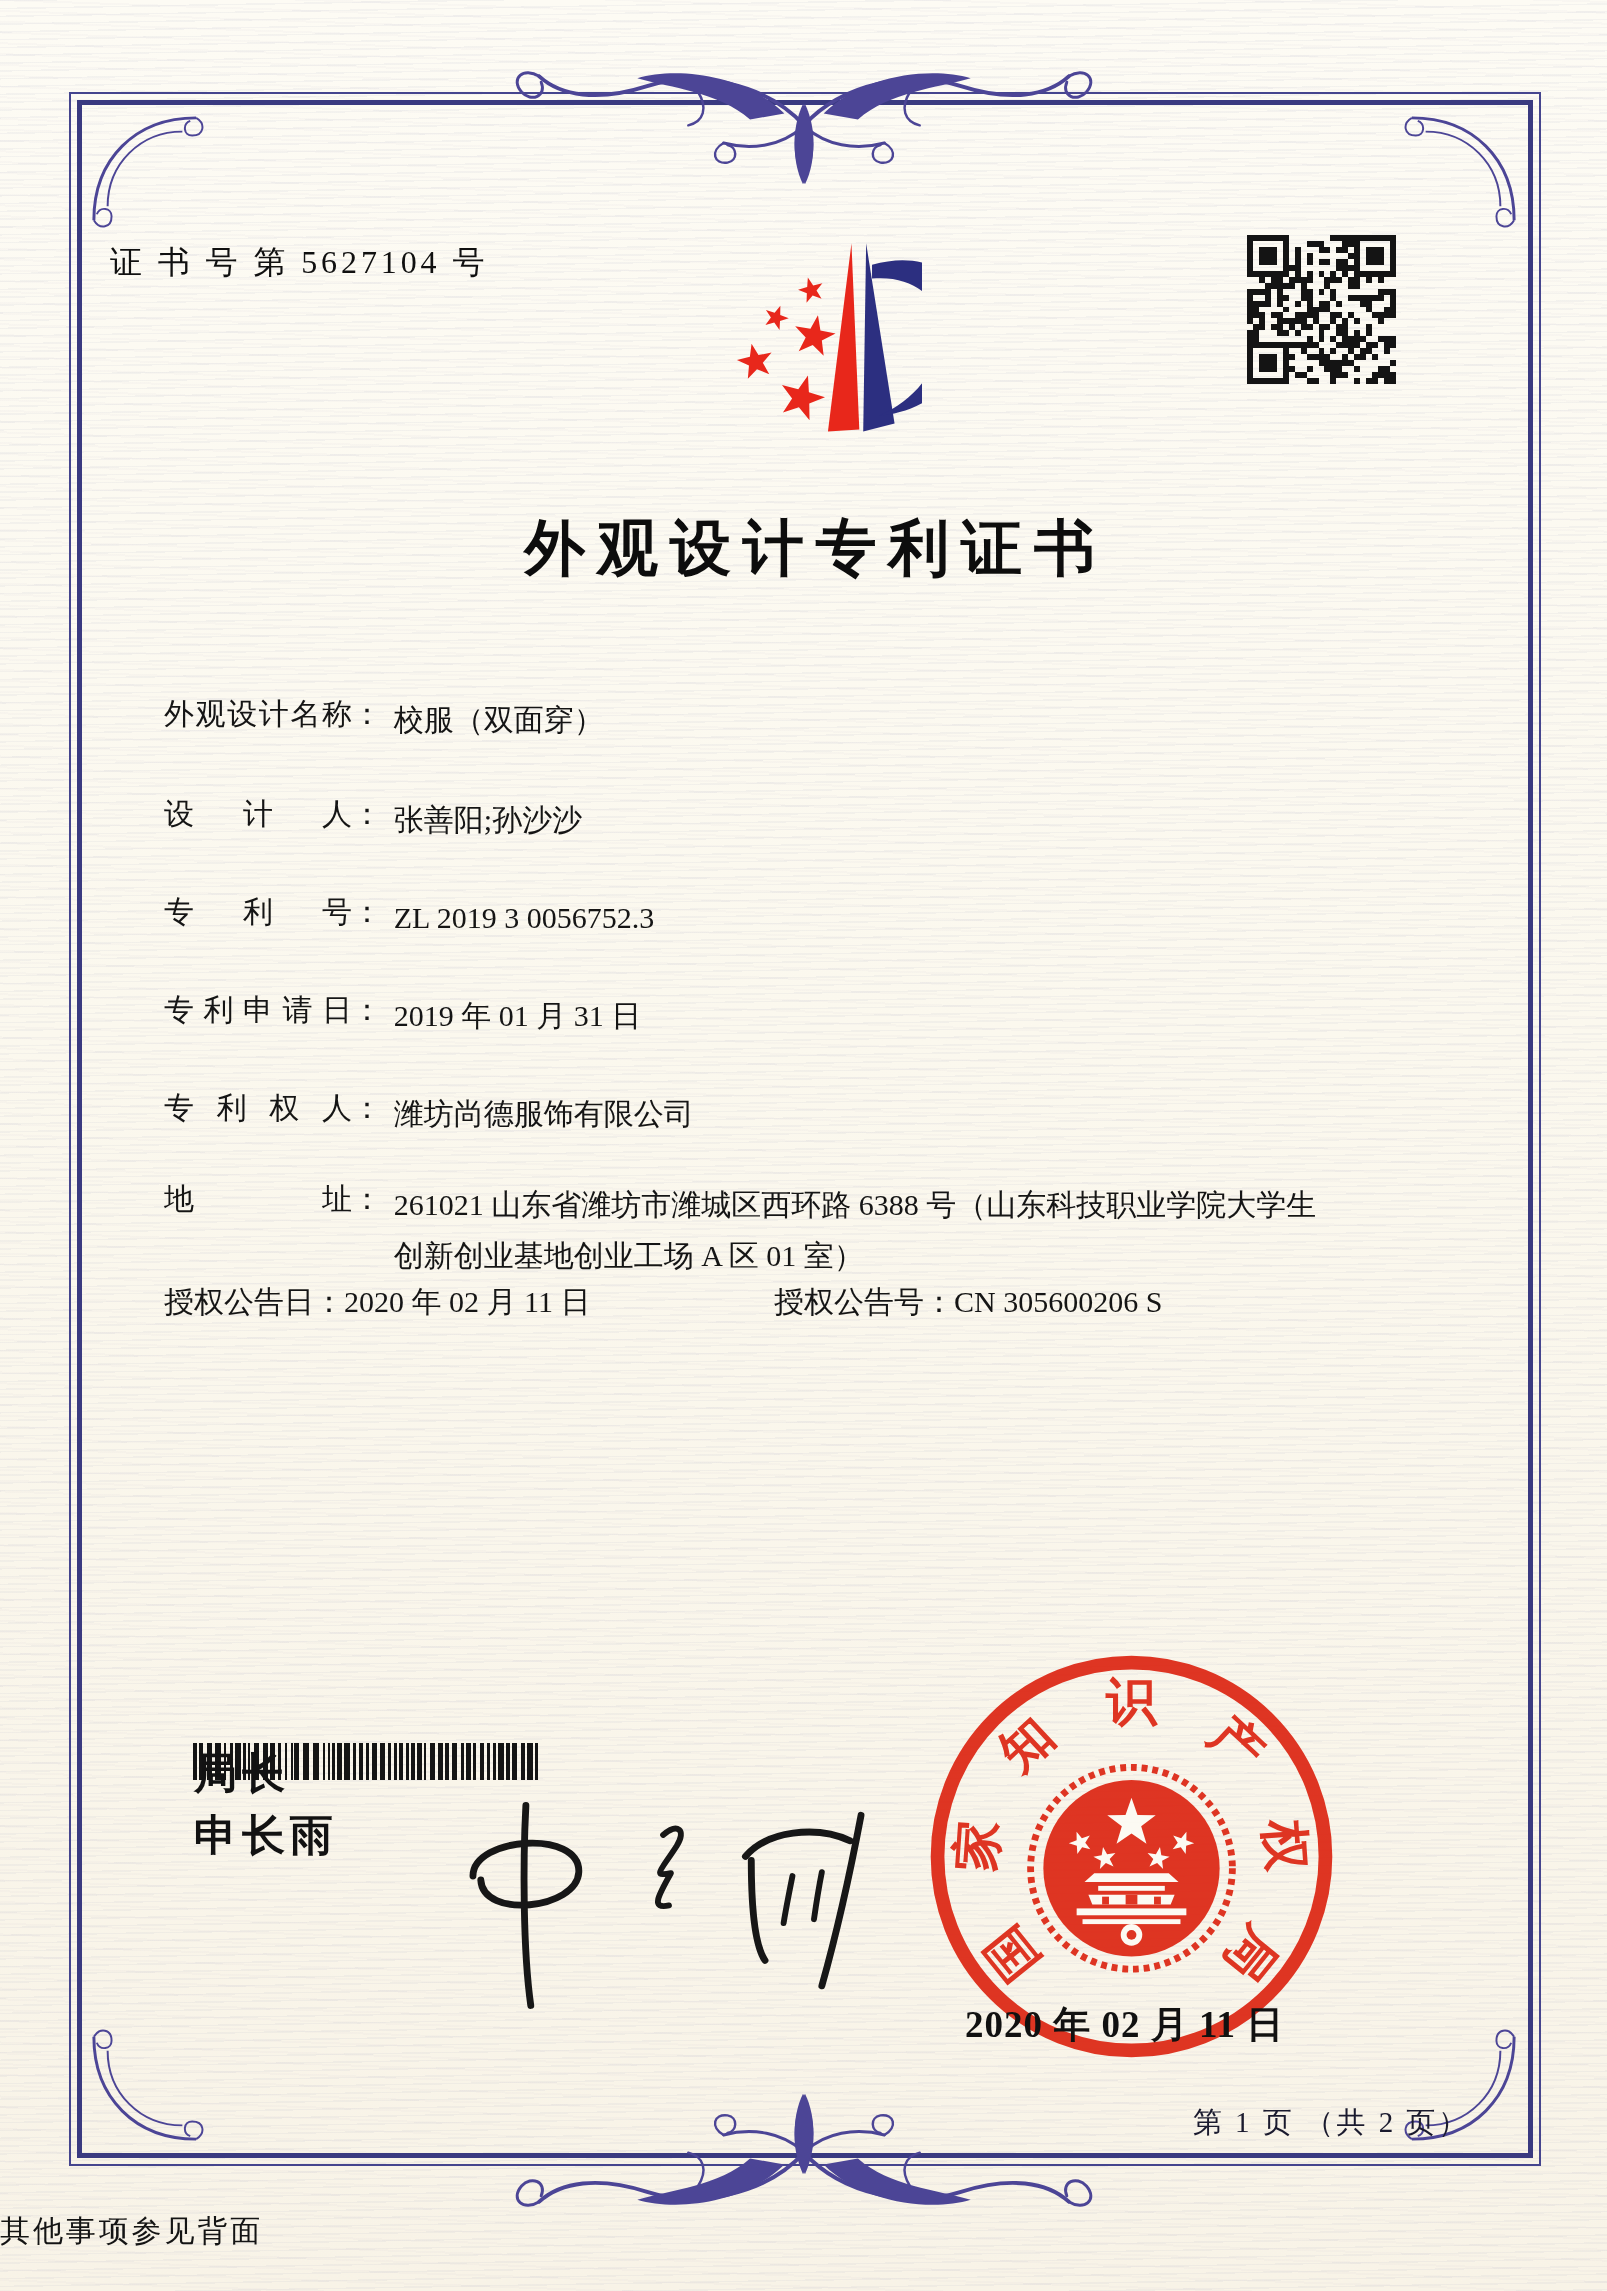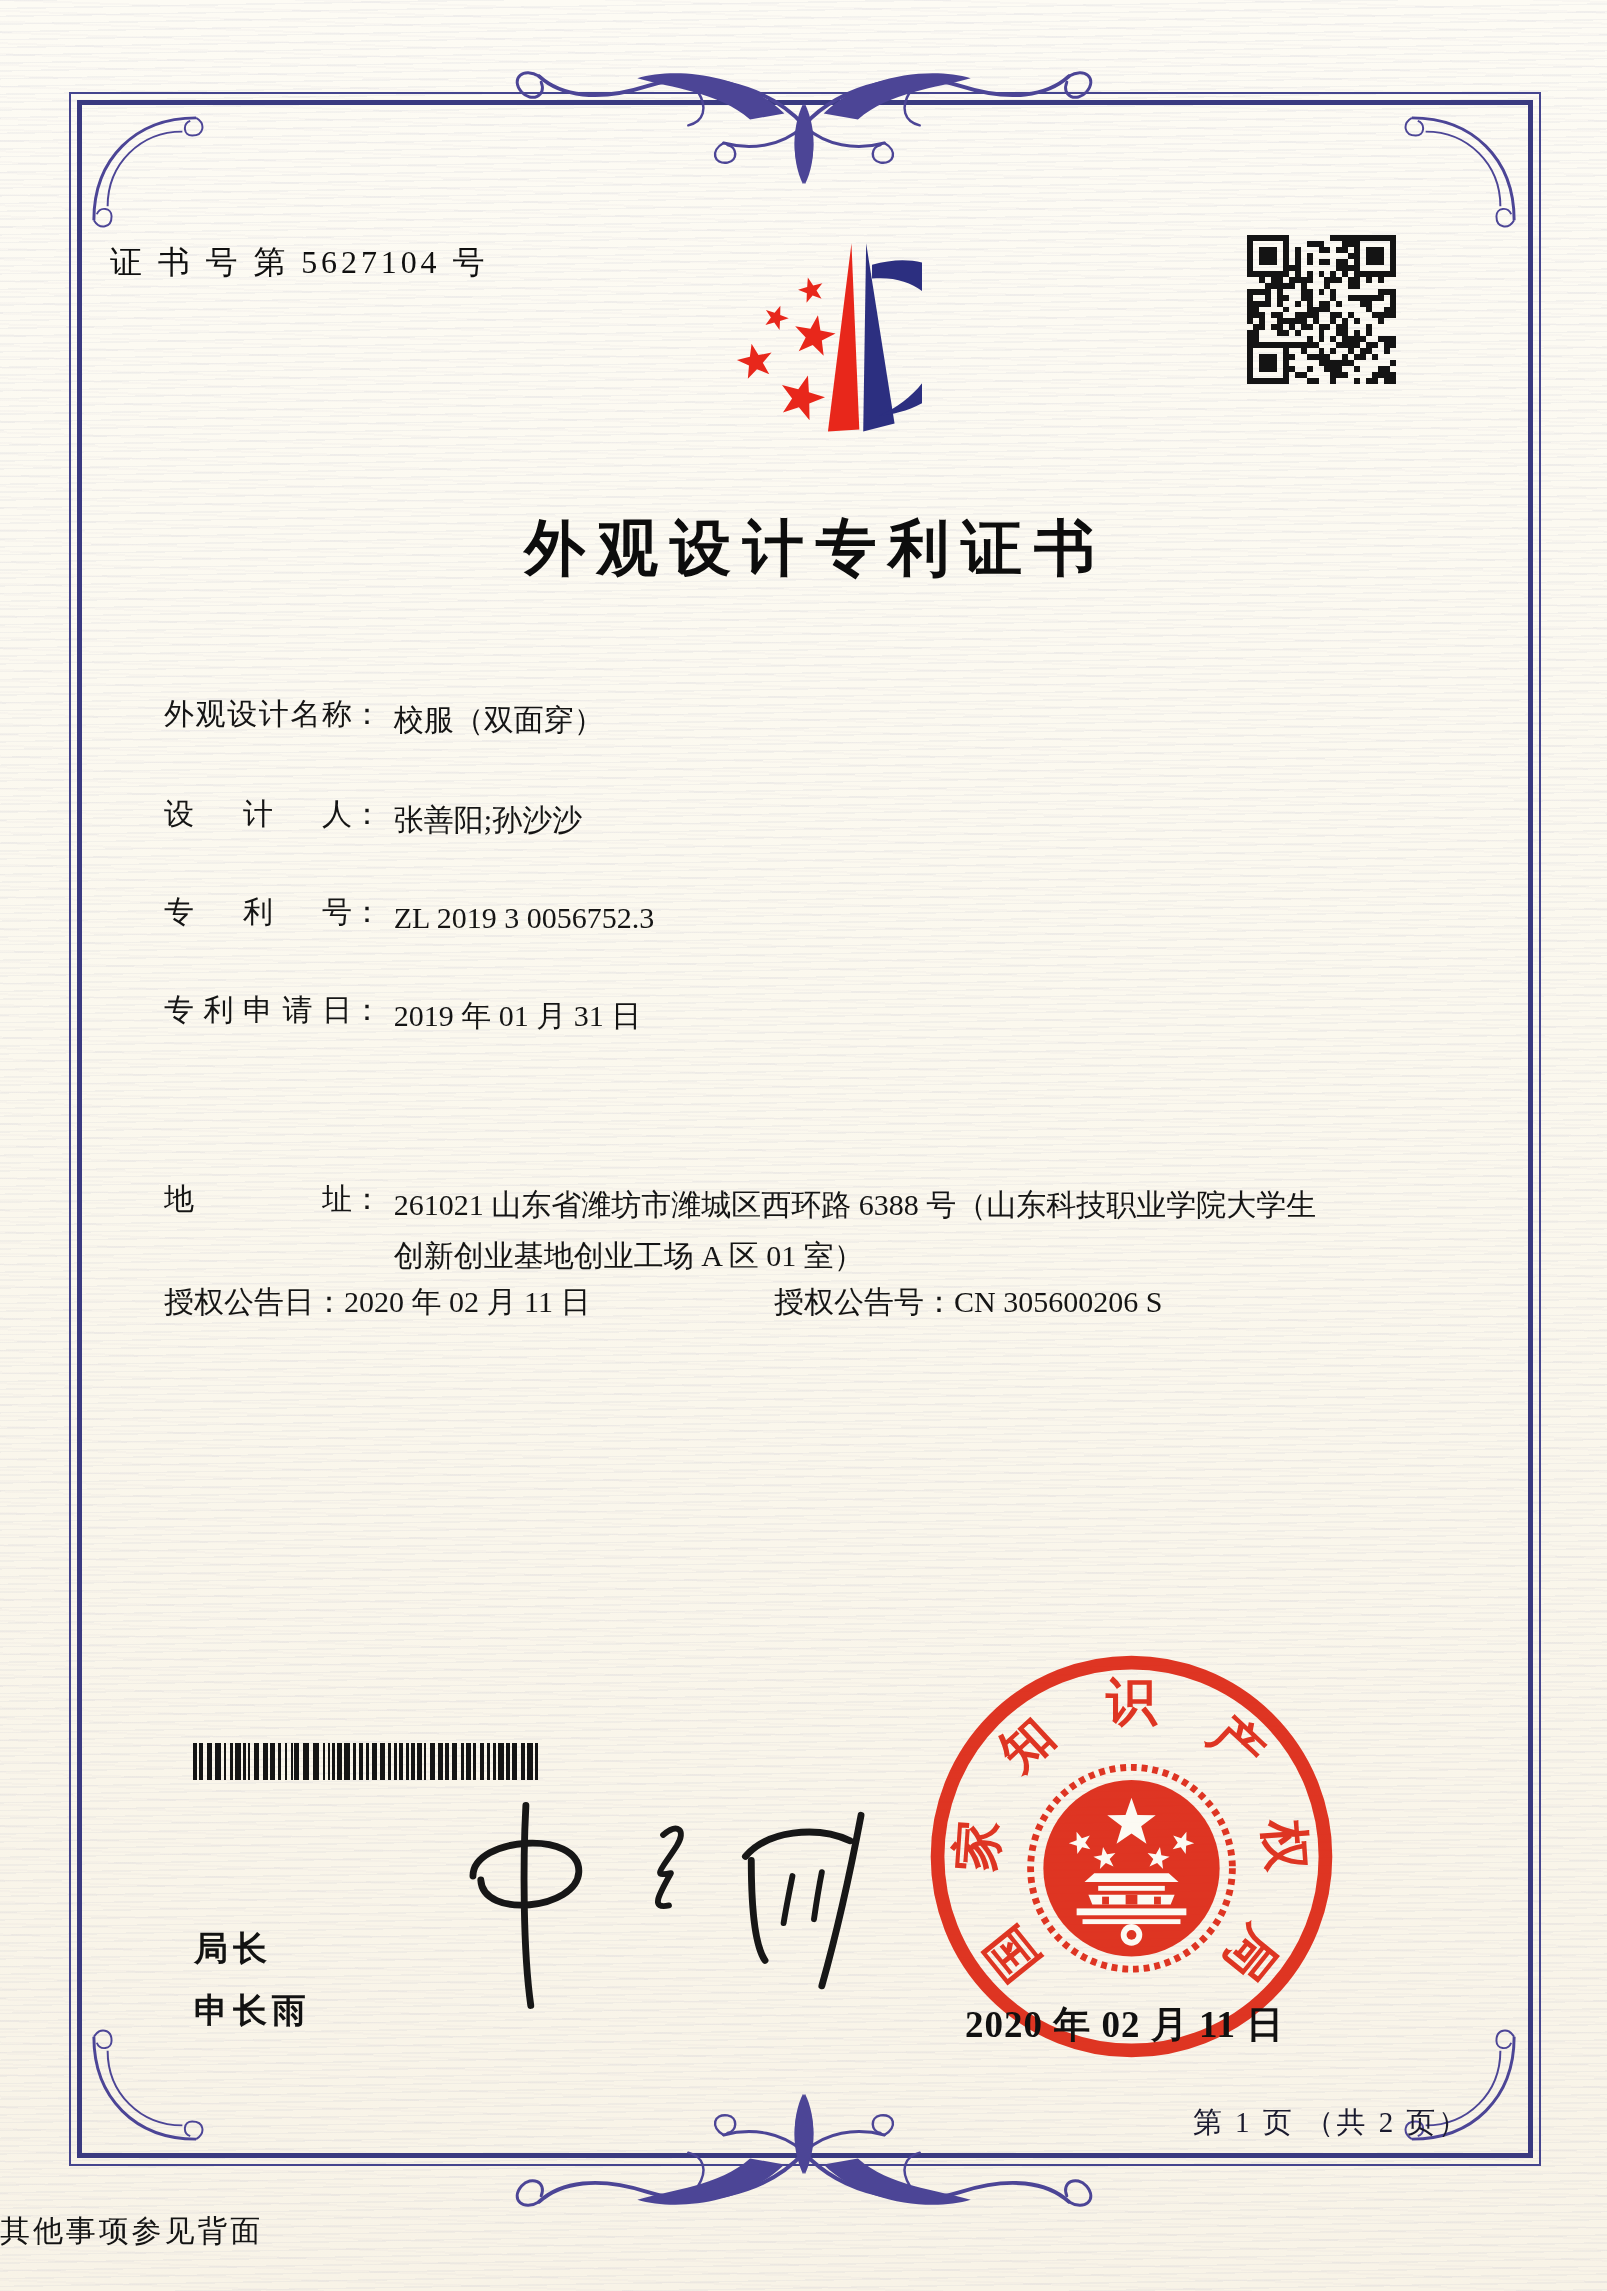--- a/index.html
+++ b/index.html
@@ -34,22 +34,22 @@
   .fvalue{display:inline-block;width:931px;vertical-align:top;padding-left:11.8px;line-height:51px;}
   .grant{position:absolute;top:1282px;left:0;width:1607px;font-size:30px;color:#151515;}
   .grant .gpair1{position:absolute;left:164px;white-space:nowrap;}
   .grant .gpair2{position:absolute;left:774px;white-space:nowrap;text-align:right;}
   
   .body-text{position:absolute;left:160px;top:1351px;width:1306px;
     font-size:31px;line-height:56px;text-align:justify;color:#161616;}
   .body-text p{margin:0;text-indent:2em;}
   
   .barcode{position:absolute;left:192px;top:1743px;width:353px;height:37px;}
-  .director{position:absolute;left:194px;top:1920px;font-family:Liberation Mono, monospace;
-    font-size:34px;font-weight:bold;letter-spacing:4.9px;color:#121212;line-height:62px;}
+  .director{position:absolute;left:194px;top:1742px;font-family:Liberation Sans, sans-serif;
+    font-size:43px;font-weight:bold;letter-spacing:4.9px;color:#121212;line-height:62px;}
   .signature{position:absolute;left:412px;top:1782px;width:510px;height:245px;}
   .sig-stroke{stroke:#171717;fill:none;stroke-linecap:round;stroke-linejoin:round;}
   .seal{position:absolute;left:916px;top:1641px;width:431px;height:431px;opacity:0.93;}
   .seal-char{font-size:52px;font-weight:bold;text-anchor:middle;dominant-baseline:middle;
     font-family:"Liberation Serif","DejaVu Serif",serif;}
   .seal-date{position:absolute;left:965px;top:2000px;font-size:37px;font-weight:600;
     letter-spacing:1px;color:#111;white-space:nowrap;}
   .page-footer{position:absolute;left:0;top:2103px;width:1470px;text-align:right;
     font-size:29px;letter-spacing:2.9px;color:#1a1a2e;}
   .back-note{position:absolute;left:0;top:2211px;width:1460px;
@@ -458,20 +458,23 @@
   </div>
   <div class="field" style="top:794px">
     <span class="flabel">设计人</span><span class="fcolon">：</span><span class="fvalue">张善阳;孙沙沙</span>
   </div>
   <div class="field" style="top:892px">
     <span class="flabel">专利号</span><span class="fcolon">：</span><span class="fvalue">ZL 2019 3 0056752.3</span>
   </div>
   <div class="field" style="top:990px">
     <span class="flabel">专利申请日</span><span class="fcolon">：</span><span class="fvalue">2019 年 01 月 31 日</span>
   </div>
+  <div class="field" style="top:1088px">
+    <span class="flabel">专利权人</span><span class="fcolon">：</span><span class="fvalue">潍坊尚德服饰有限公司</span>
+  </div>
   <div class="field" style="top:1179px">
     <span class="flabel">地址</span><span class="fcolon">：</span><span class="fvalue">261021 山东省潍坊市潍城区西环路 6388 号（山东科技职业学院大学生创新创业基地创业工场 A 区 01 室）</span>
   </div>
 
   <div class="grant">
     <span class="gpair1"><span>授权公告日</span><span>：</span><span>2020 年 02 月 11 日</span></span>
     <span class="gpair2"><span>授权公告号</span><span>：</span><span>CN 305600206 S</span></span>
   </div>
 
 

